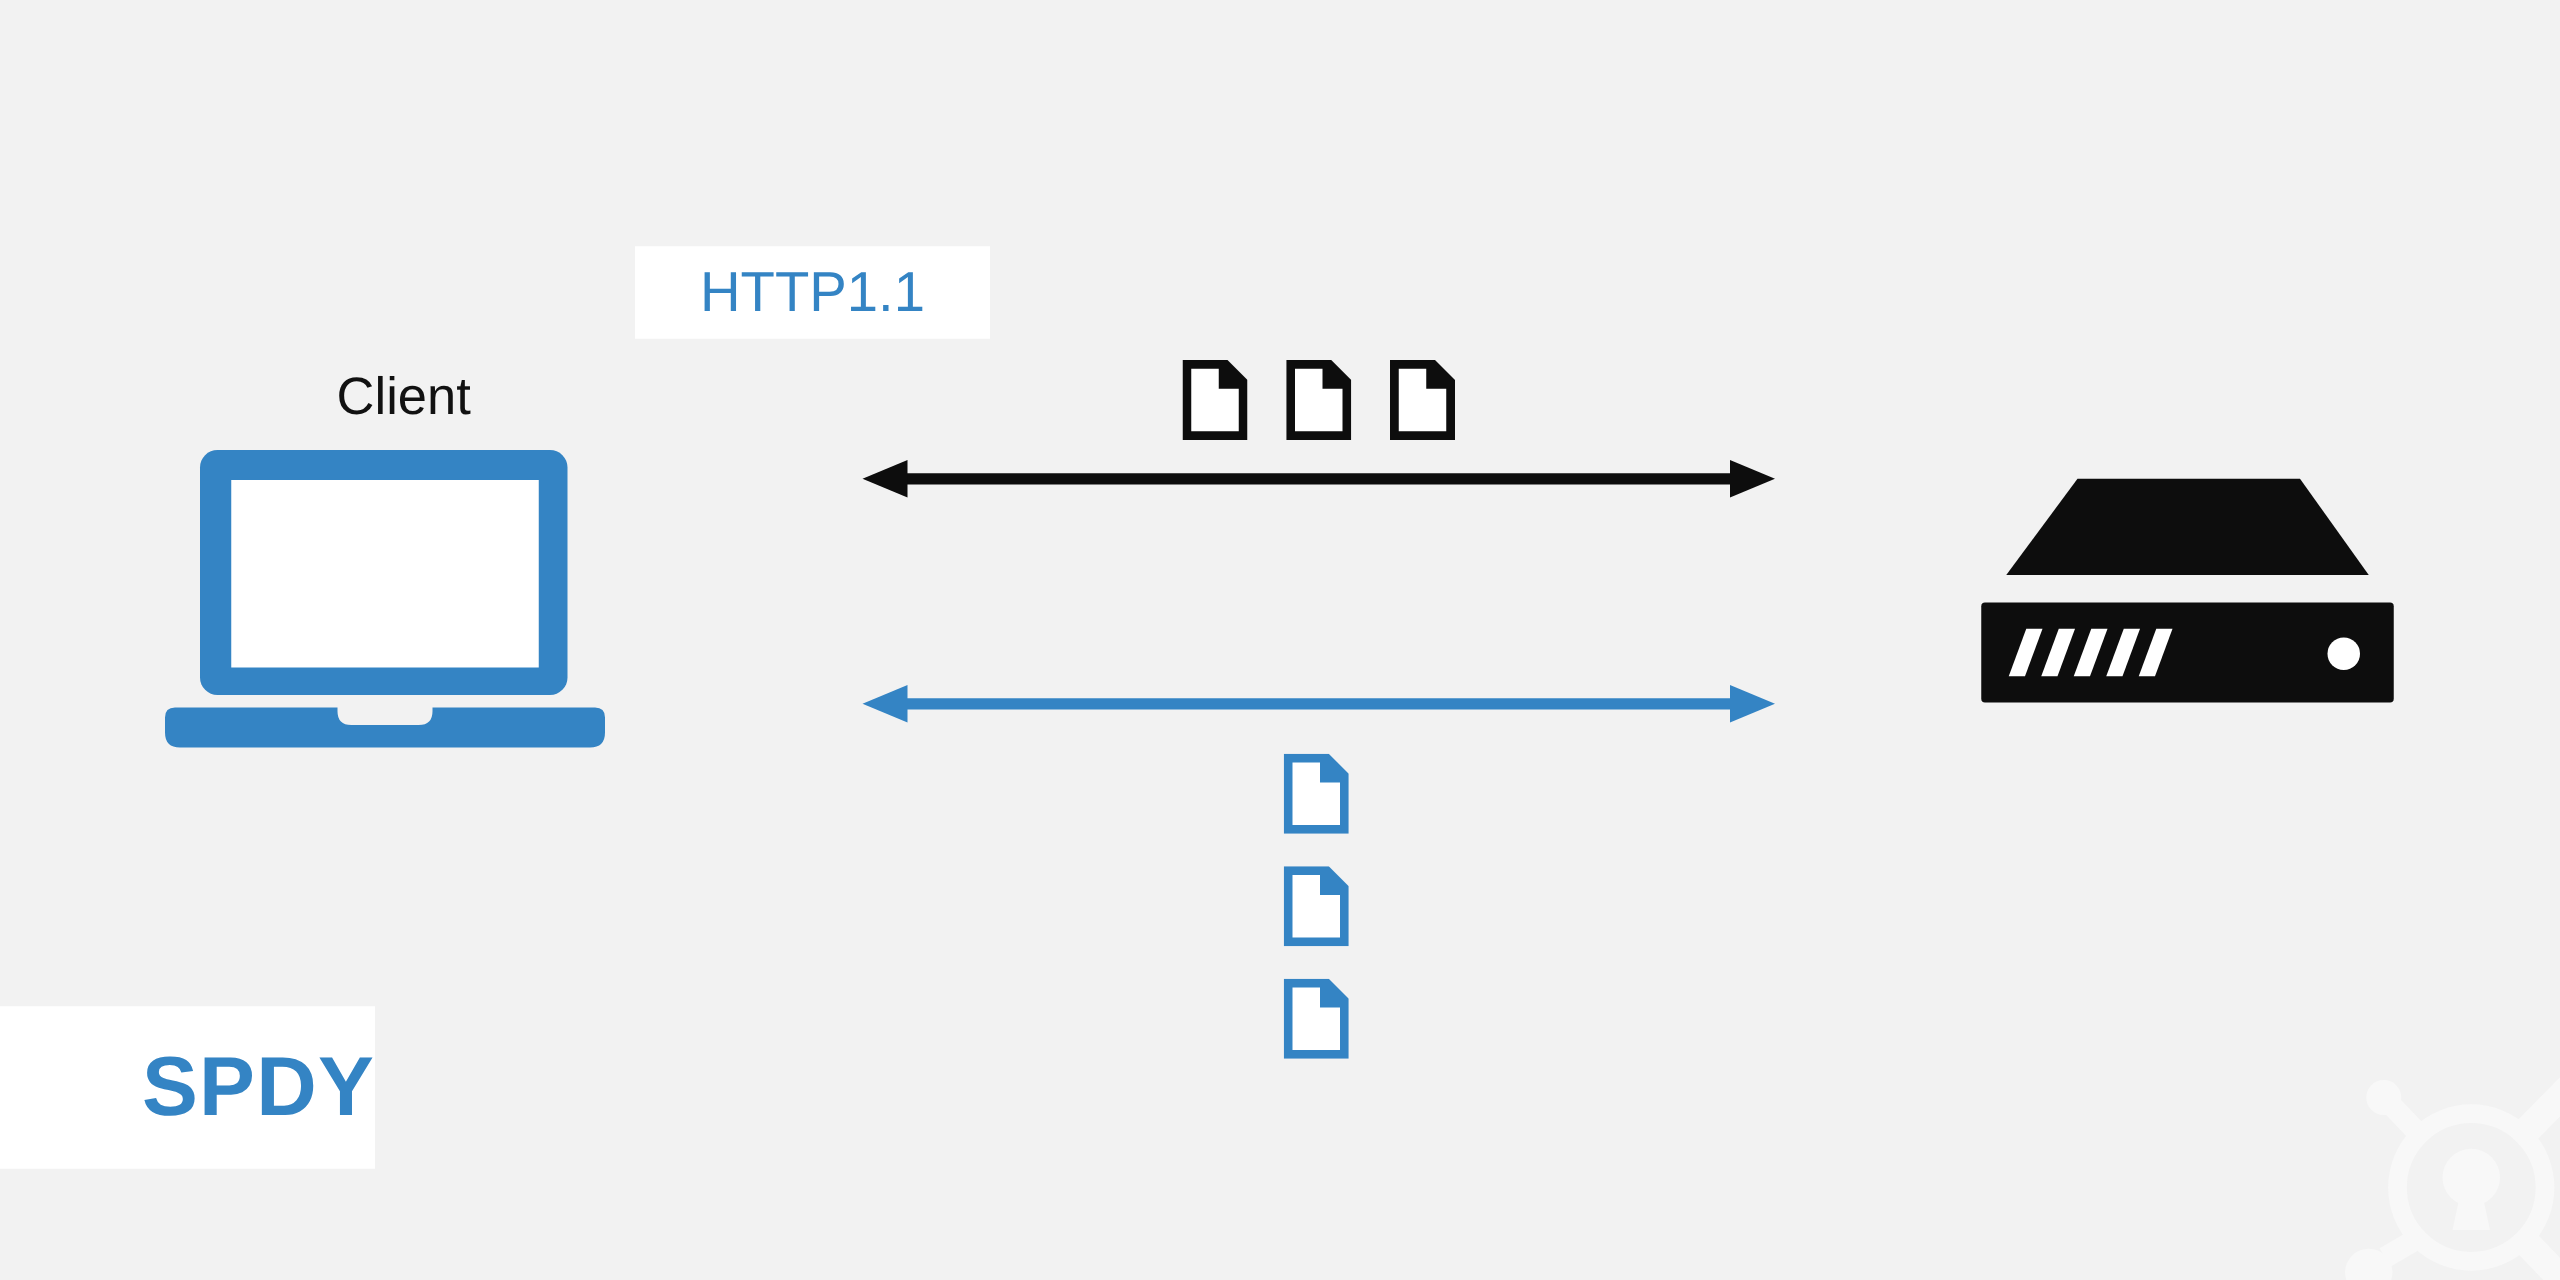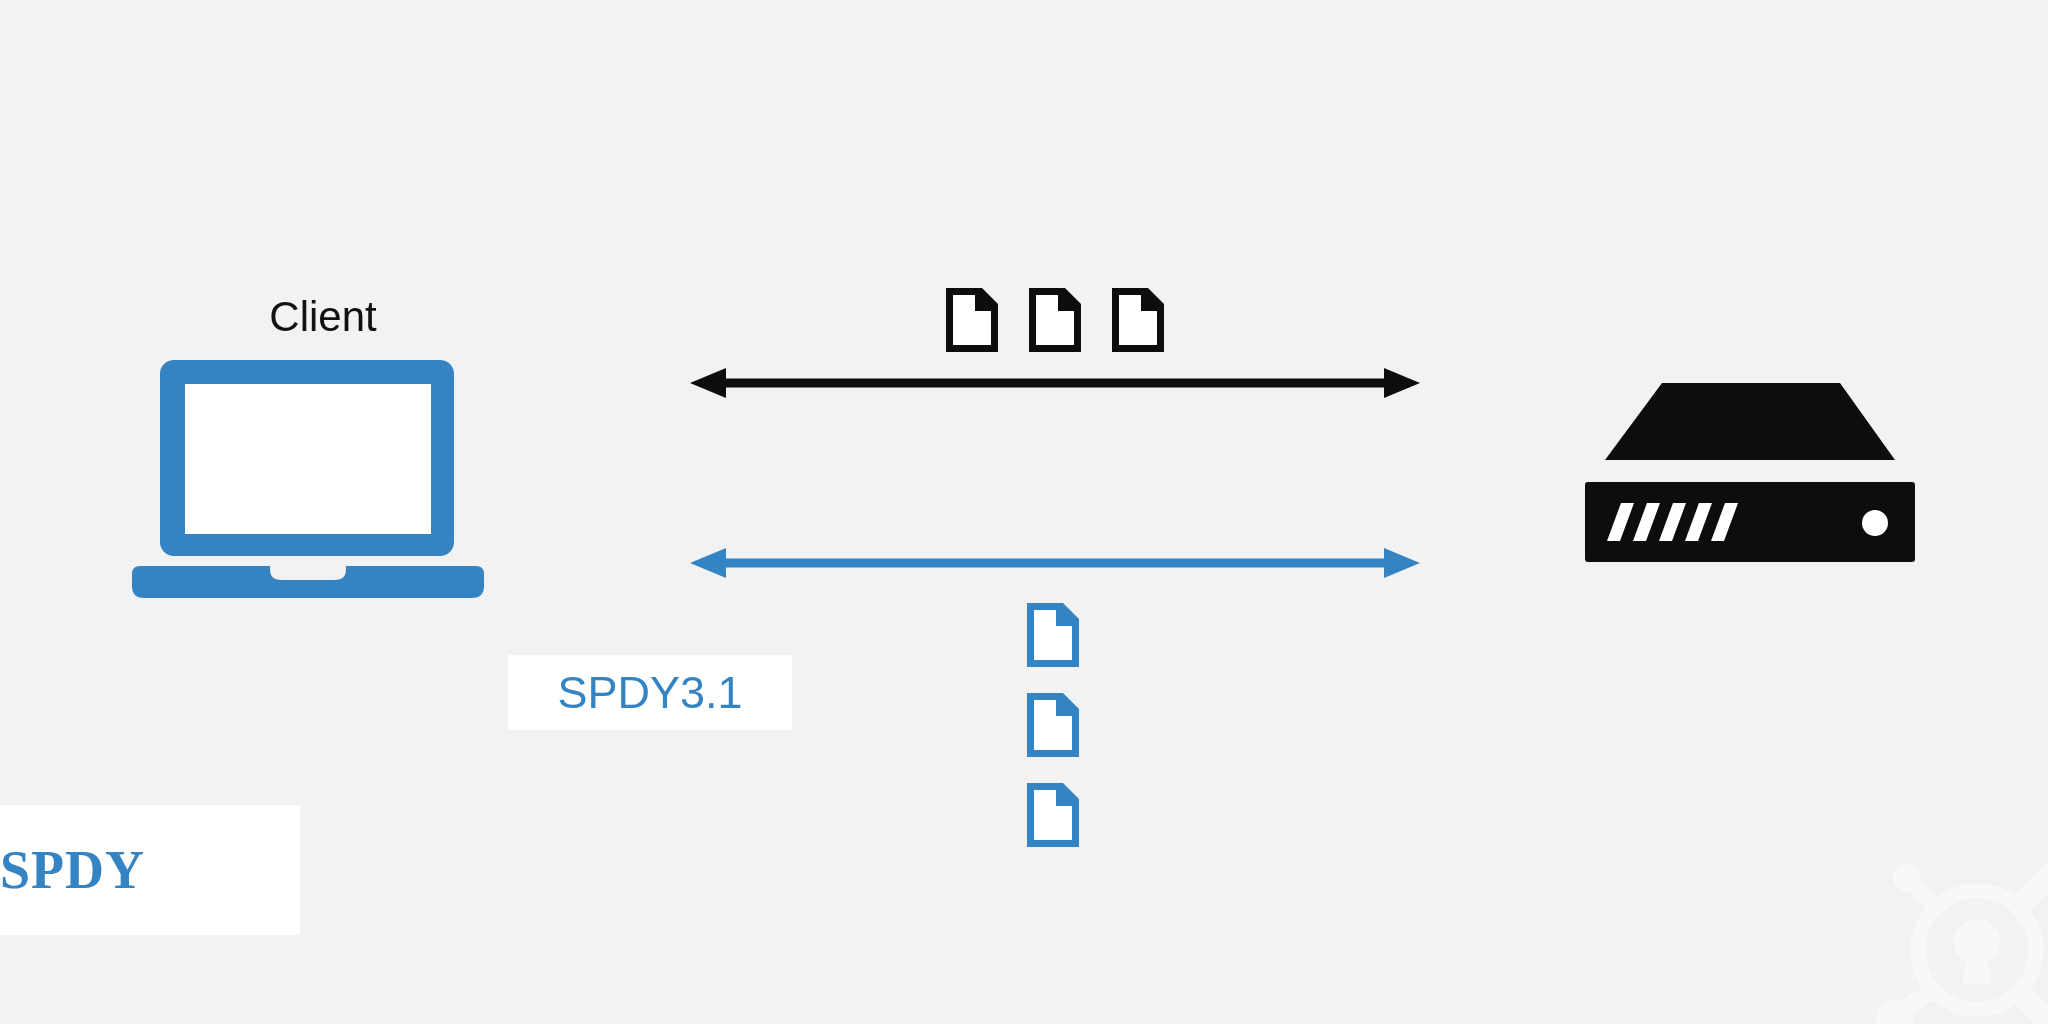--- a/index.html
+++ b/index.html
@@ -37,22 +37,22 @@
   
   .doc-icon{width:52px;height:64px;display:block;flex:0 0 auto;}
   .http-docs{position:absolute;left:946px;top:288px;display:flex;flex-direction:row;
              gap:31px;color:#0d0d0d;}
   .spdy-docs{position:absolute;left:1027px;top:603px;display:flex;flex-direction:column;
              gap:26px;color:#3484c4;}
 
   
   .title-box{position:absolute;left:0;top:805px;width:300px;height:130px;
              background:#ffffff;}
-  .title-text{display:block;width:100%;height:130px;line-height:130px;text-align:left;
-              font-size:54px;font-weight:bold;letter-spacing:1px;color:#3484c4;font-family:Liberation Serif, serif;}
+  .title-text{display:block;width:100%;height:130px;line-height:130px;text-align:right;
+              font-size:67px;font-weight:bold;letter-spacing:1px;color:#3484c4;}
 
   .defs-holder{position:absolute;width:0;height:0;overflow:hidden;}
 </style>
 </head>
 <body>
 
 <div class="canvas" style="background: rgb(242, 242, 242);">
 
   <svg class="defs-holder" aria-hidden="true">
     <defs>
@@ -93,20 +93,21 @@
     <g fill="#ffffff">
       <path d="M43,125 L56,125 L42,163 L29,163 Z"></path>
       <path d="M69,125 L82,125 L68,163 L55,163 Z"></path>
       <path d="M95,125 L108,125 L94,163 L81,163 Z"></path>
       <path d="M121,125 L134,125 L120,163 L107,163 Z"></path>
       <path d="M147,125 L160,125 L146,163 L133,163 Z"></path>
       <circle cx="297" cy="145" r="13"></circle>
     </g>
   </svg>
 
+  <div class="proto-label http-label">HTTP1.1</div>
   <div class="http-docs">
       <svg viewBox="0 0 52 64" class="doc-icon">
         <use href="#doc-symbol"></use>
       </svg>
       <svg viewBox="0 0 52 64" class="doc-icon">
         <use href="#doc-symbol"></use>
       </svg>
       <svg viewBox="0 0 52 64" class="doc-icon">
         <use href="#doc-symbol"></use>
       </svg>
@@ -126,19 +127,18 @@
       <svg viewBox="0 0 52 64" class="doc-icon">
         <use href="#doc-symbol"></use>
       </svg>
       <svg viewBox="0 0 52 64" class="doc-icon">
         <use href="#doc-symbol"></use>
       </svg>
       <svg viewBox="0 0 52 64" class="doc-icon">
         <use href="#doc-symbol"></use>
       </svg>
     </div>
-  <div class="proto-label spdy-label">SPDY3.1</div>
 
   <div class="title-box">
     <span class="title-text">SPDY</span>
   </div>
 
 </div>
 
 </body></html>

